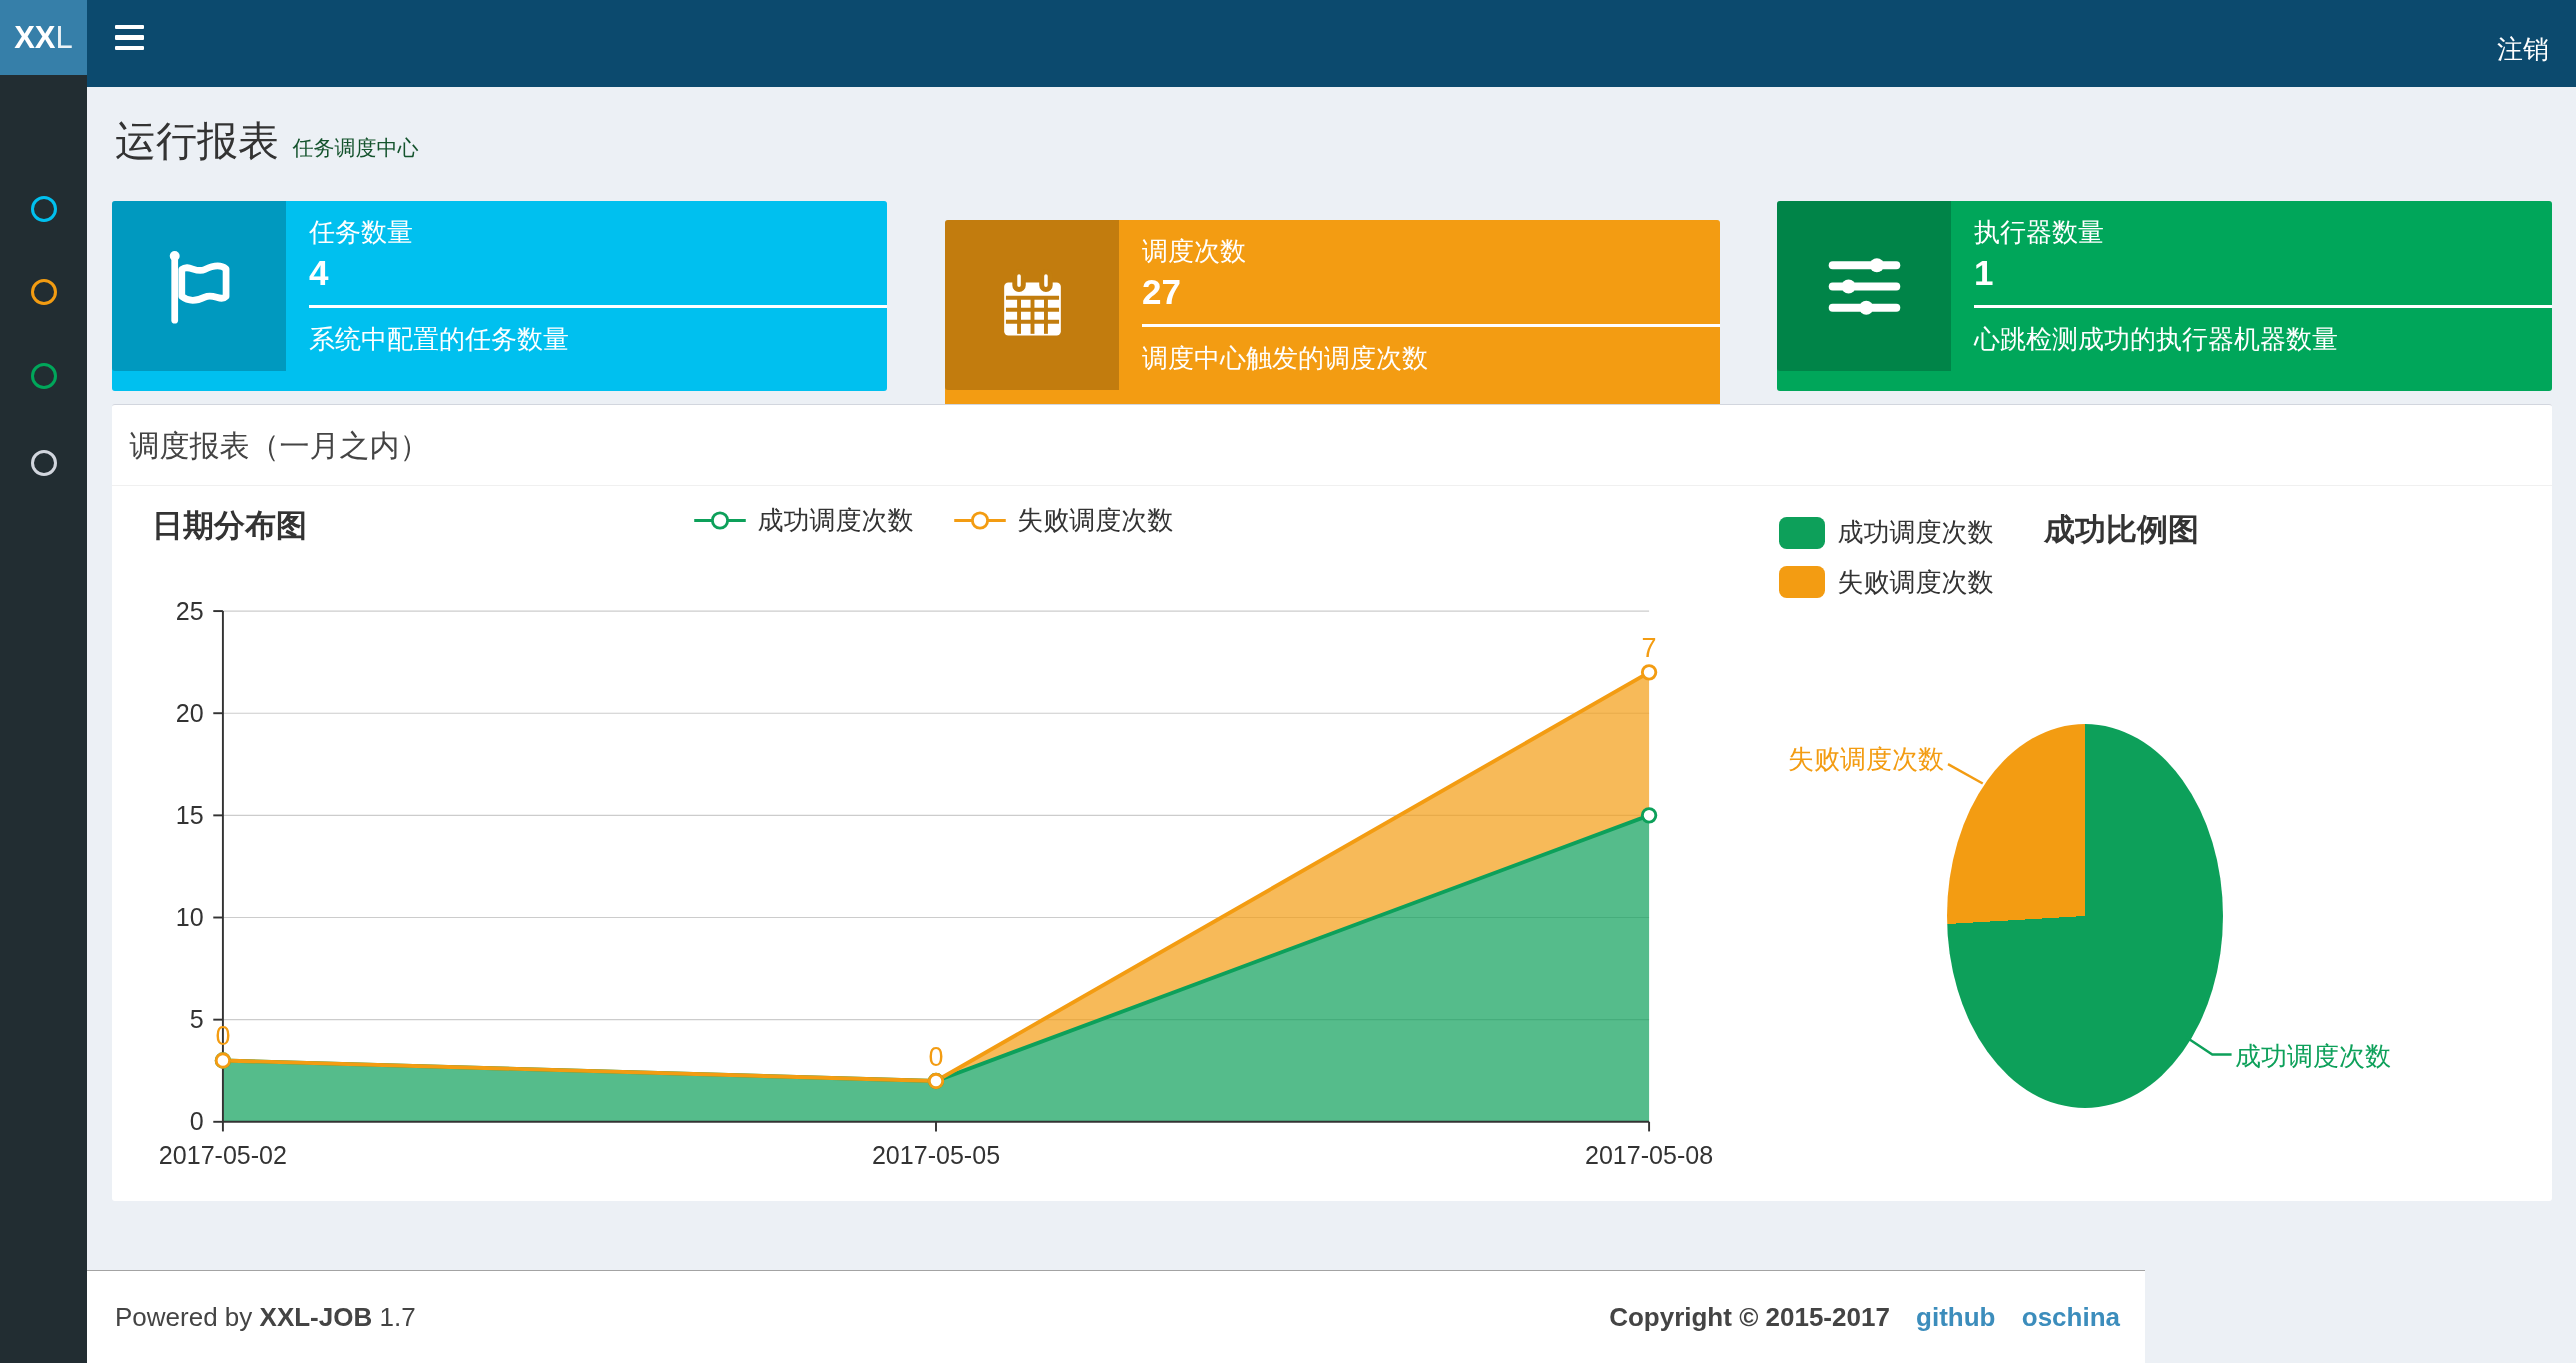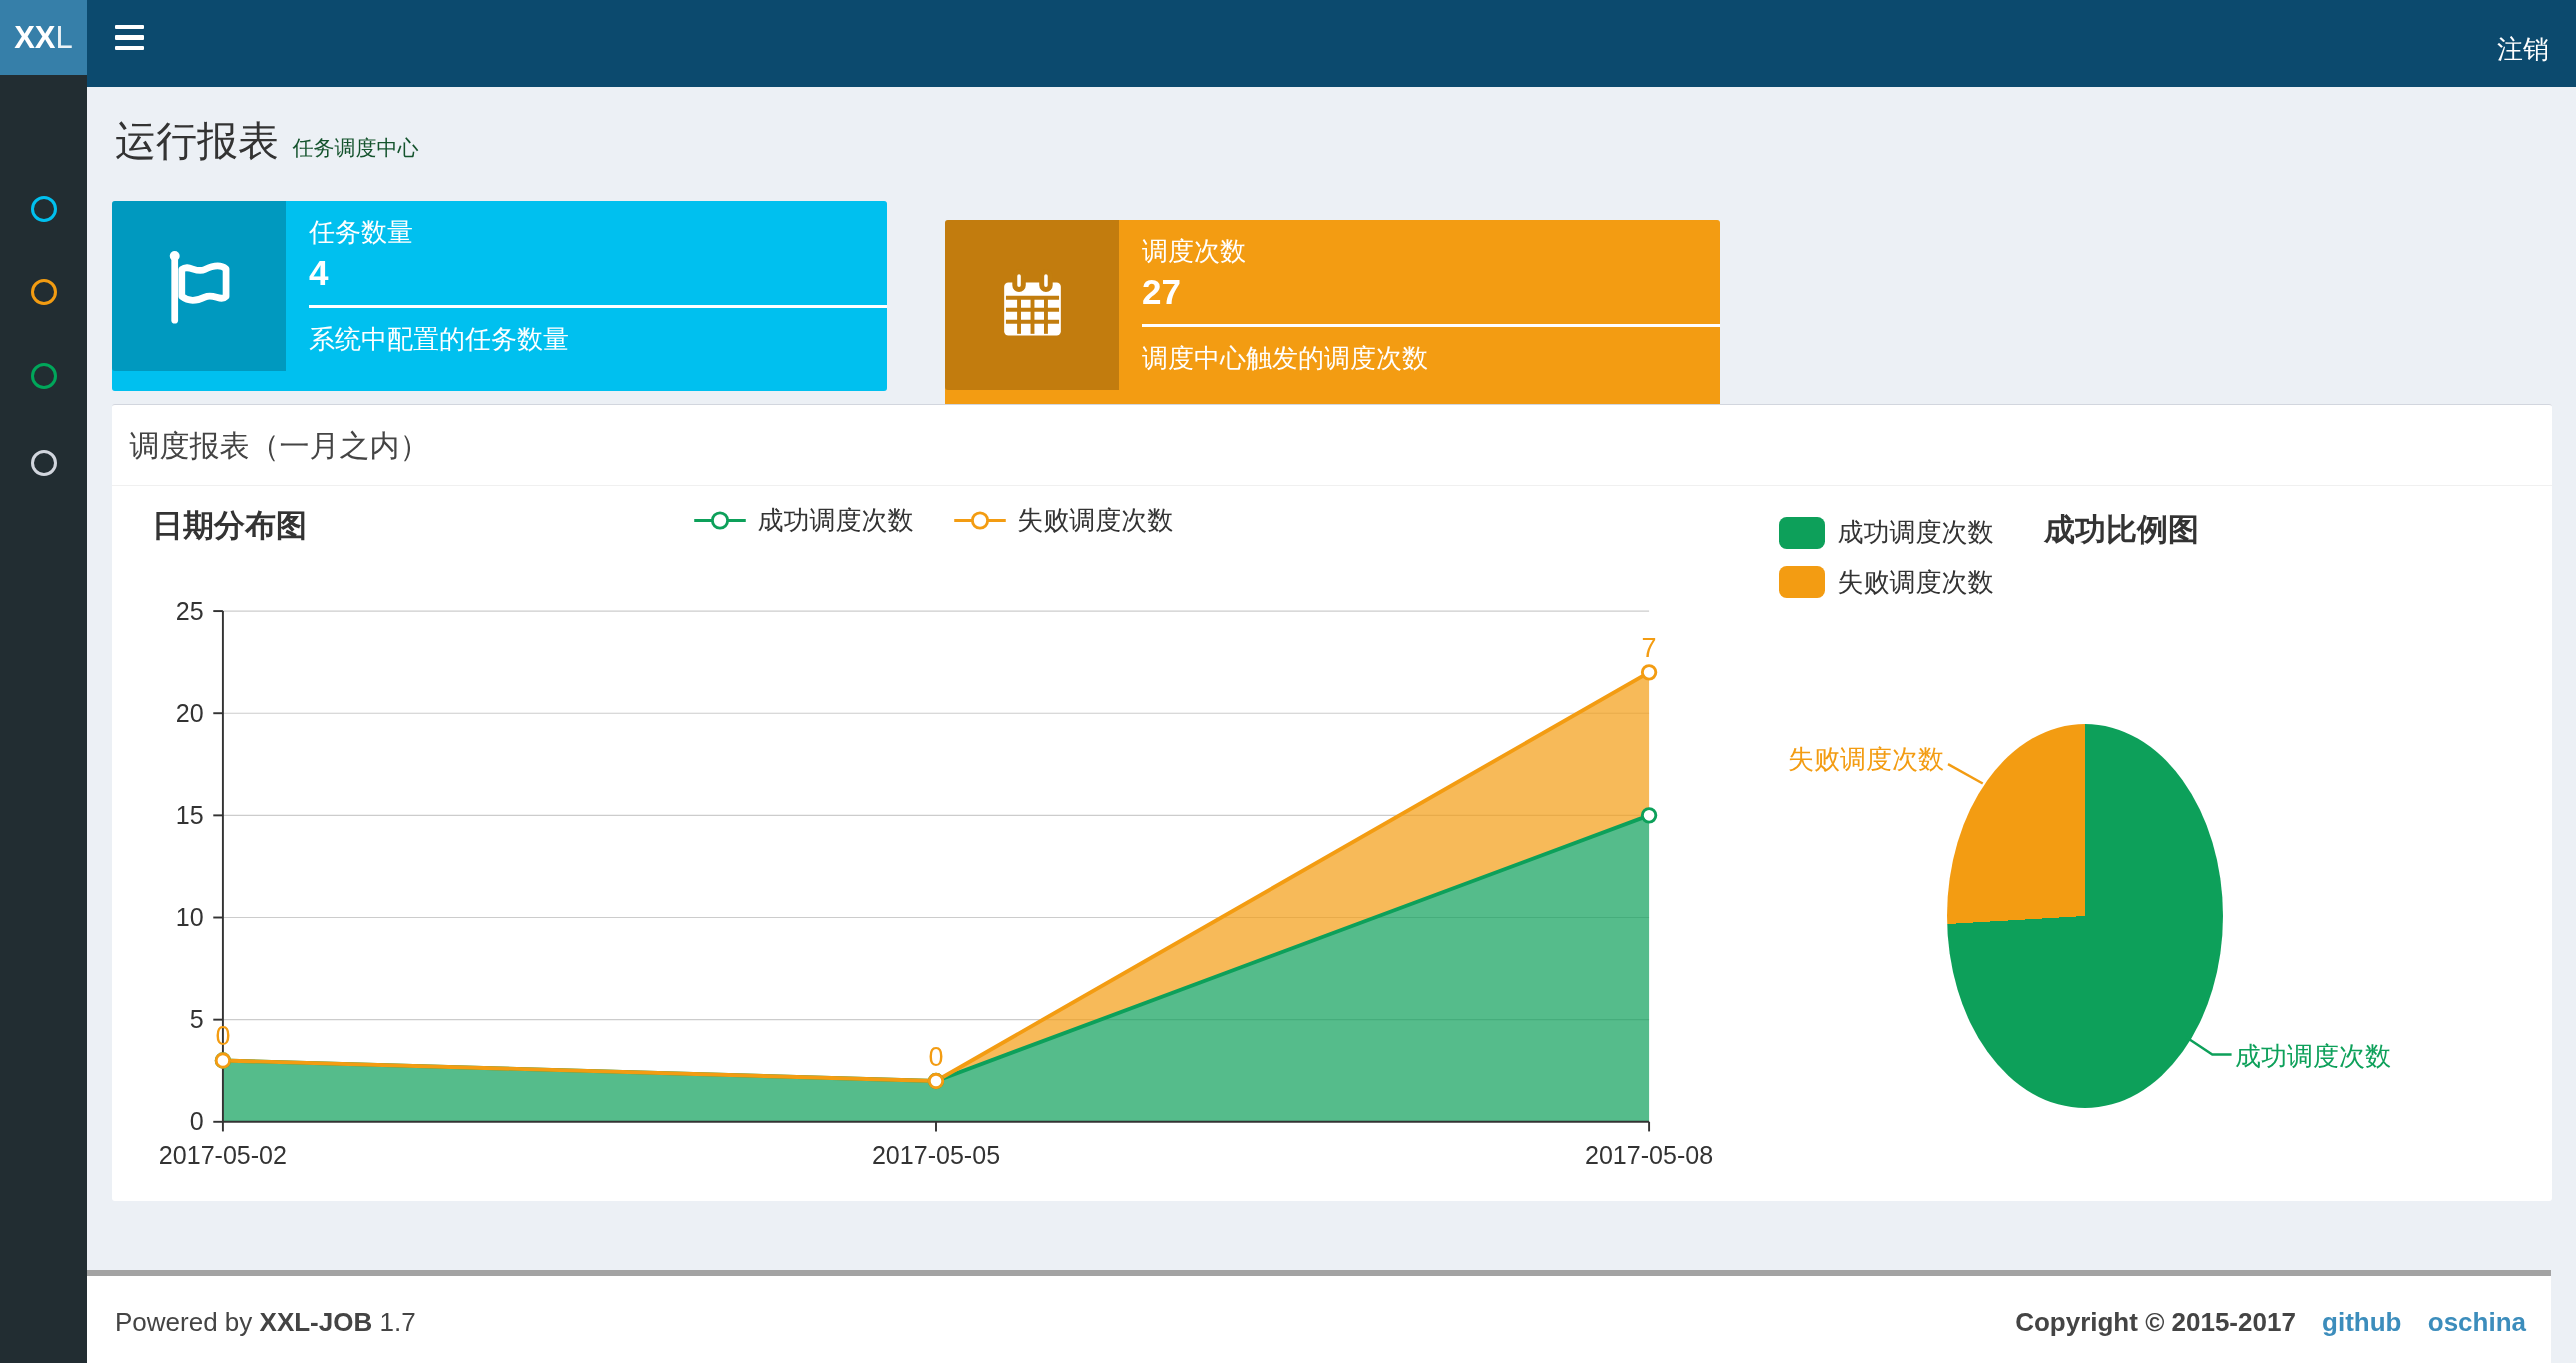--- a/index.html
+++ b/index.html
@@ -58,21 +58,21 @@
   #line-chart{position:absolute;left:13.5px;top:155px;width:1620px;height:636px;}
   #line-chart svg{overflow:visible;}
 
   .pie{position:absolute;left:1835px;top:319px;width:276px;height:384px;border-radius:50%;}
   #pie-overlay{position:absolute;left:1672px;top:309px;width:791px;height:463px;pointer-events:none;}
   .pie-callout{position:absolute;font-size:26px;white-space:nowrap;}
   #pie-label-fail{left:1639px;top:337px;width:193px;text-align:right;}
   #pie-label-success{left:2123px;top:634px;}
 
   
-  .footer{position:absolute;left:87px;top:1270px;width:2464px;height:94px;background:#fff;border-top:6px solid #a3a3a3;box-sizing:border-box;padding-left:29px;}
+  .footer{position:absolute;left:87px;top:1270px;width:2058px;height:94px;background:#fff;border-top:1px solid #a3a3a3;box-sizing:border-box;padding-left:29px;}
   .f-left{position:absolute;left:28px;top:31px;font-size:26px;color:#444;}
   .f-right{position:absolute;right:25px;top:31px;font-size:26px;color:#444;font-weight:700;}
   .f-right .flink{color:#3c8dbc;margin-left:19px;cursor:pointer;text-decoration:none;}
 </style>
 </head>
 <body>
 
 <div id="app">
 
   <div class="navbar">
@@ -135,20 +135,36 @@
           <line x1="15.8" y1="10" x2="15.8" y2="20"></line>
         </g>
       </svg>
     </div>
     <div class="btitle">调度次数</div>
     <div class="bvalue">27</div>
     <div class="divider"></div>
     <div class="bdesc">调度中心触发的调度次数</div>
   </div>
 
+  <div class="ibox" style="left: 1777px; background: rgb(0, 166, 90);">
+    <div class="icon-area">
+      <svg width="89" height="85" viewBox="0 0 24 24" stroke="#fff" stroke-width="2.2" stroke-linecap="round">
+        <line x1="3" y1="6" x2="21" y2="6"></line>
+          <circle cx="15.5" cy="6" r="2" fill="#fff" stroke="none"></circle>
+        <line x1="3" y1="12" x2="21" y2="12"></line>
+          <circle cx="7.5" cy="12" r="2" fill="#fff" stroke="none"></circle>
+        <line x1="3" y1="18" x2="21" y2="18"></line>
+          <circle cx="12.5" cy="18" r="2" fill="#fff" stroke="none"></circle>
+      </svg>
+    </div>
+    <div class="btitle">执行器数量</div>
+    <div class="bvalue">1</div>
+    <div class="divider"></div>
+    <div class="bdesc">心跳检测成功的执行器机器数量</div>
+  </div>
 
   <div class="panel">
     <div class="panel-title">调度报表（一月之内）</div>
     <div class="panel-sep"></div>
 
     <div class="chart-title" id="line-chart-title">日期分布图</div>
 
     <div class="line-legend">
       <div class="legend-item">
         <svg width="52" height="21" viewBox="0 0 54 22">

